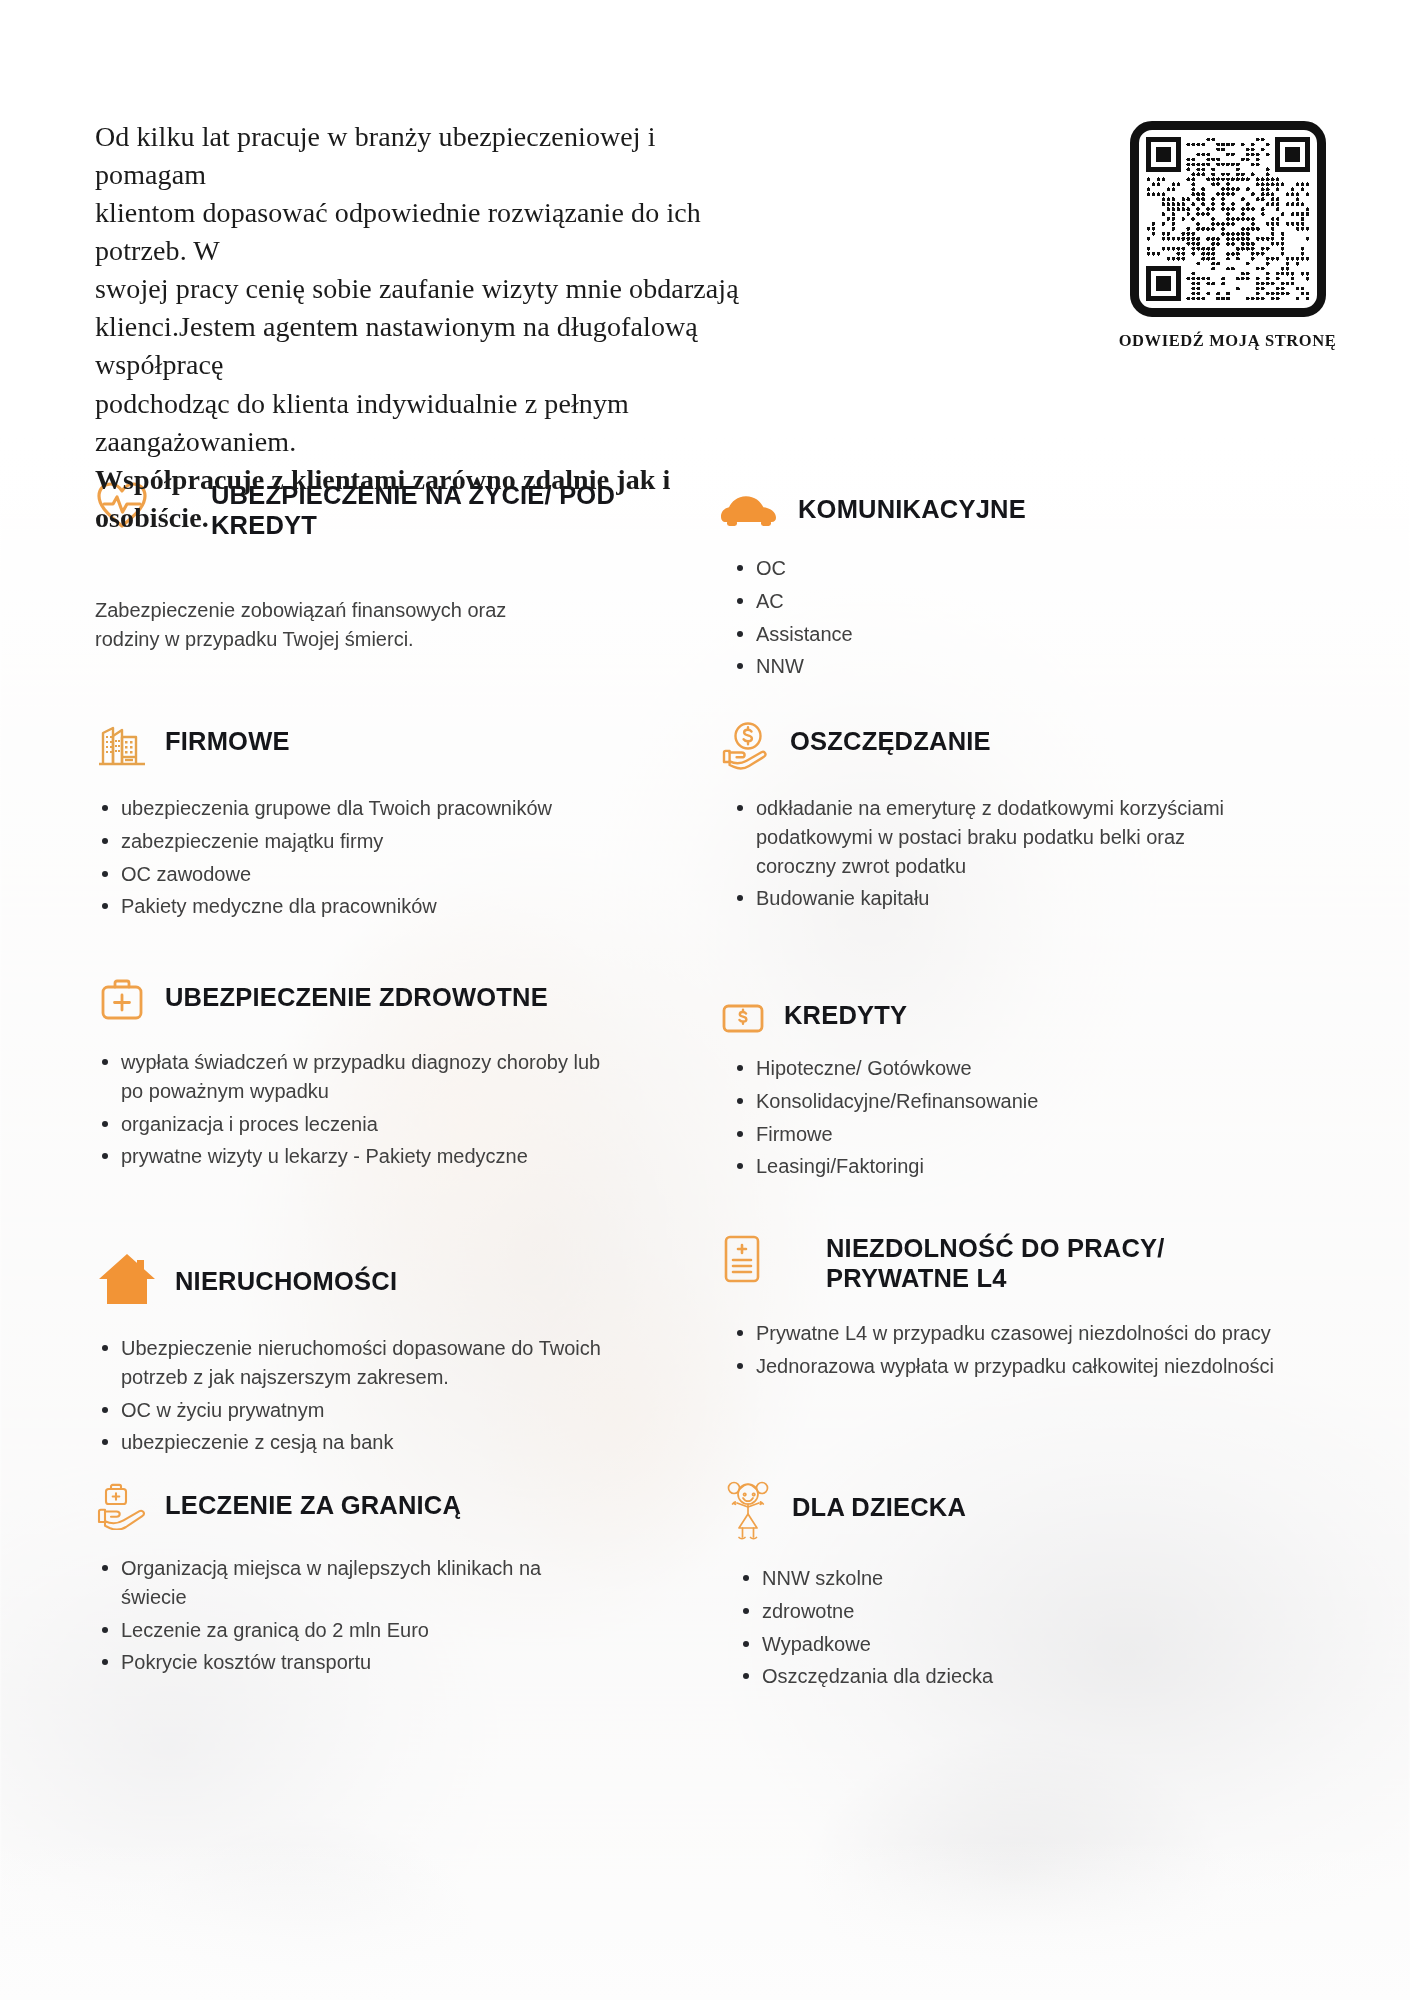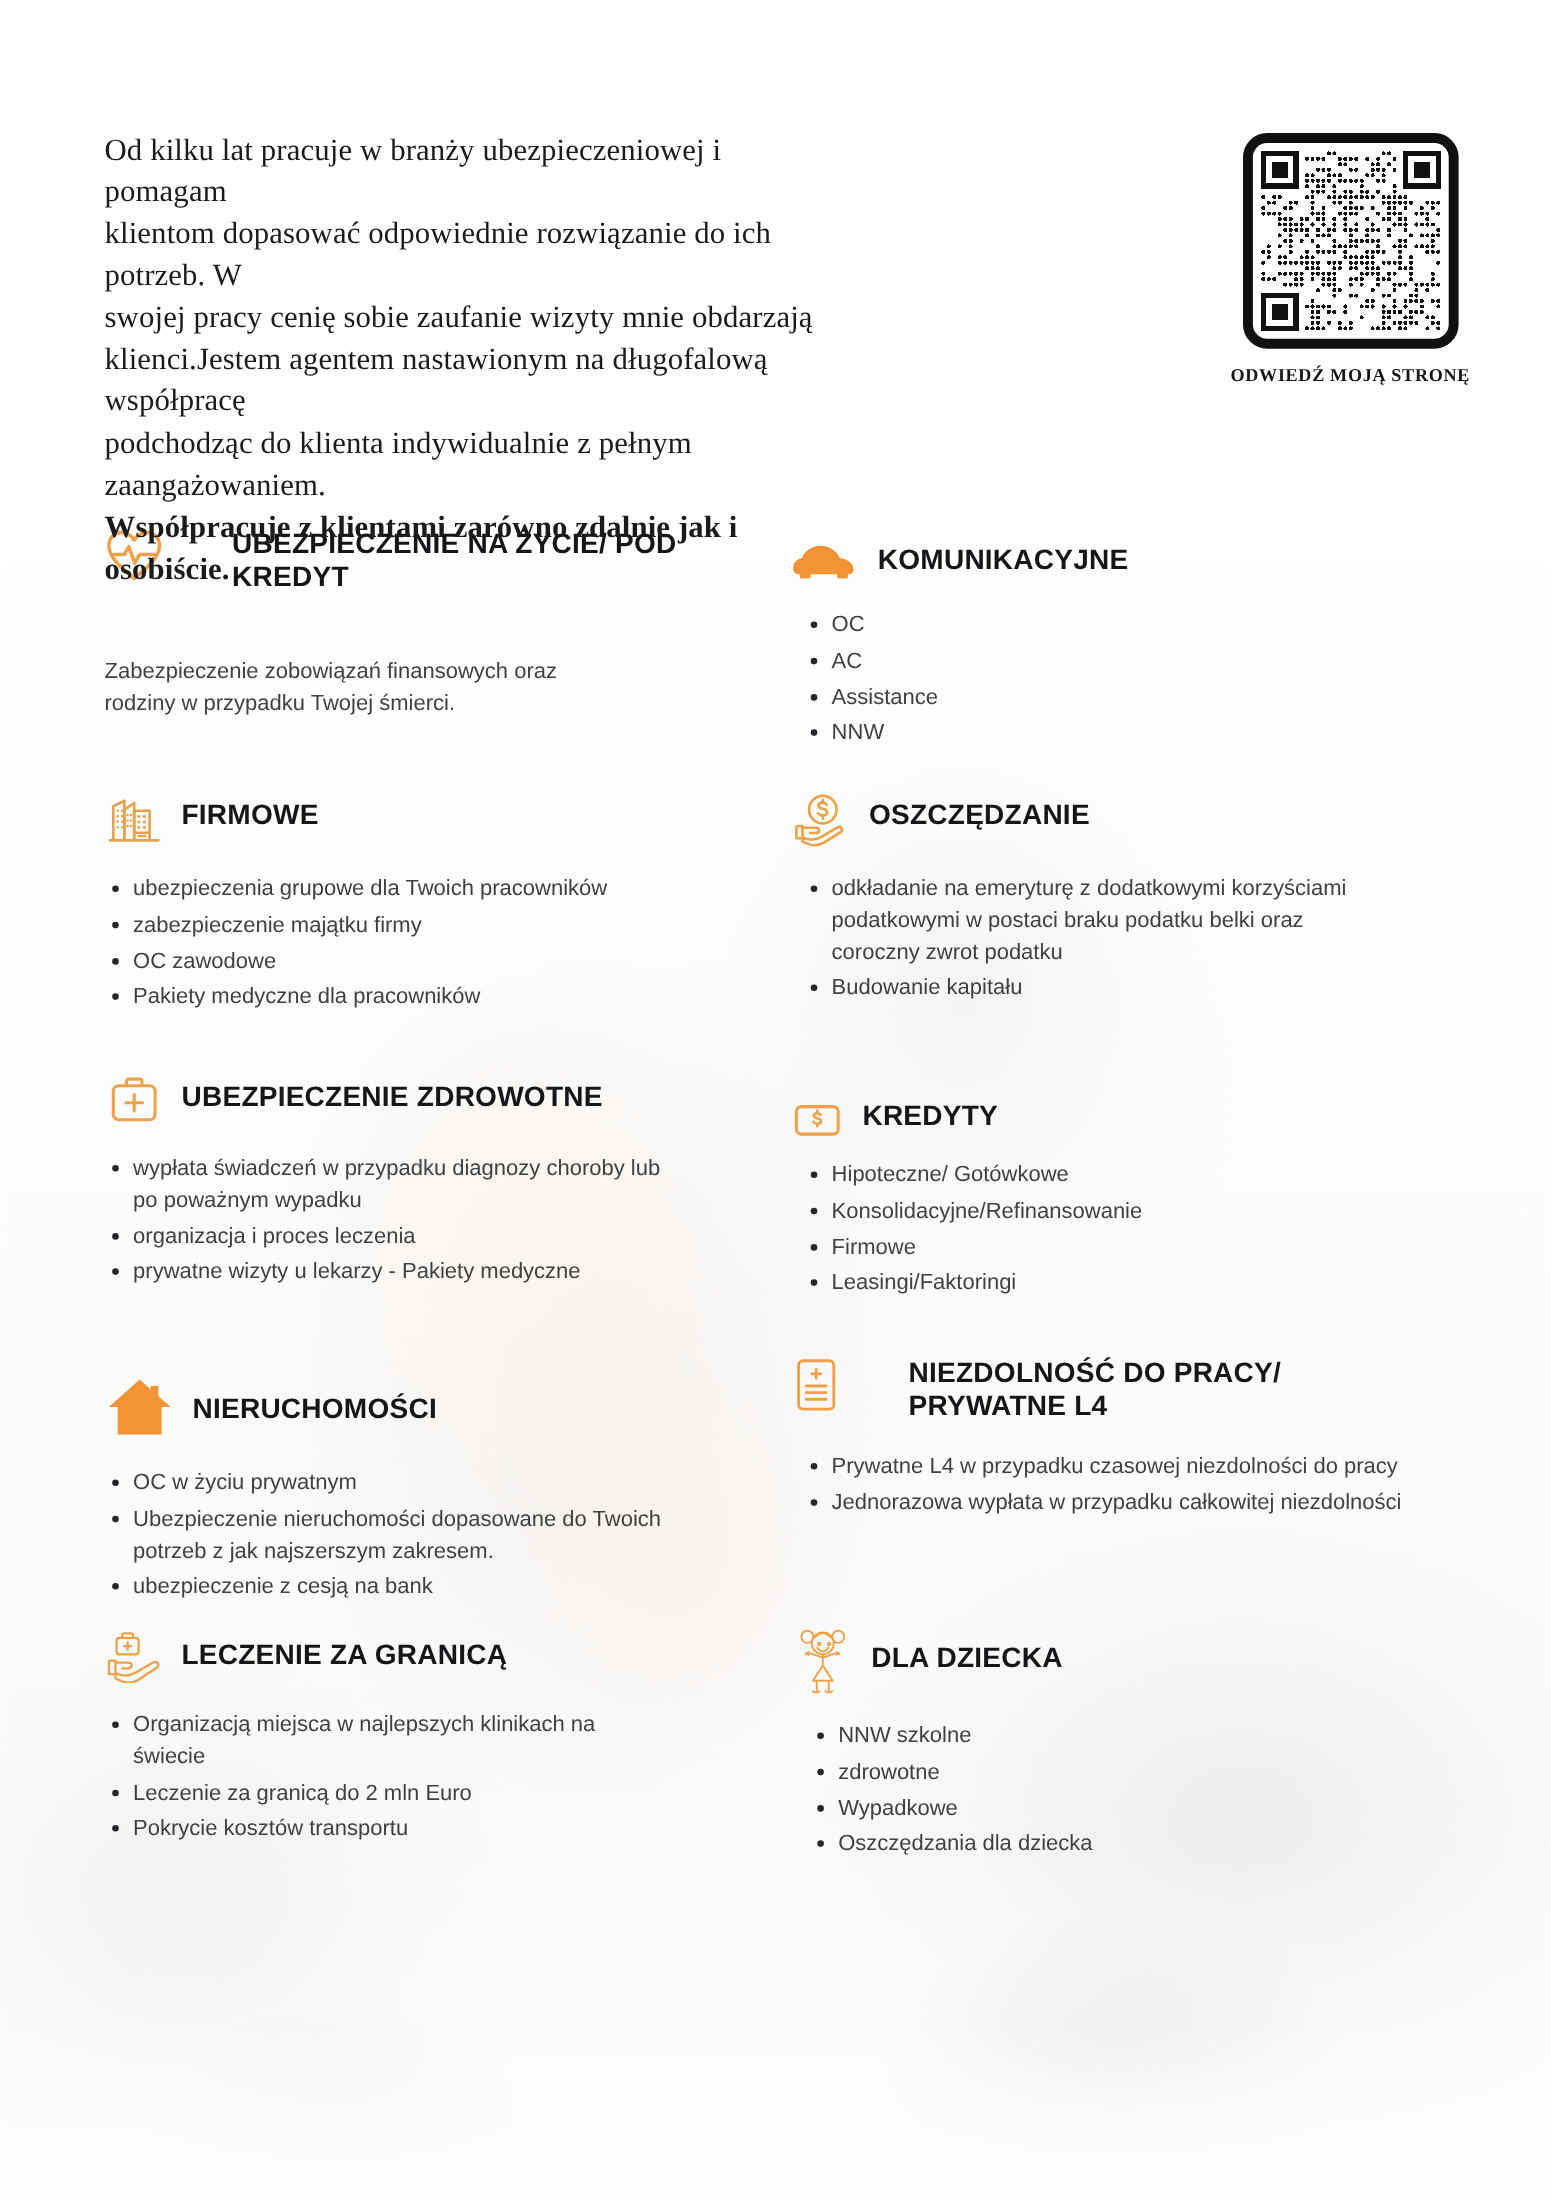--- a/index.html
+++ b/index.html
@@ -318,22 +318,22 @@
           <div class="sec-icon" style="width:64px;height:62px;">
             <svg width="64" height="62" viewBox="0 0 64 62">
               <path d="M32 6 L60 31 H52 V56 H12 V31 H4 Z" fill="#F29436"></path>
               <rect x="42" y="12" width="7" height="13" fill="#F29436"></rect>
             </svg>
           </div>
           <div class="sec-title" style="padding-top:18px;">NIERUCHOMOŚCI</div>
         </div>
         <div class="sec-body" style="margin-top:24px; max-width:510px;">
           <ul>
+            <li>Ubezpieczenie nieruchomości dopasowane do Twoich potrzeb z jak najszerszym zakresem.</li>
             <li>OC w życiu prywatnym</li>
-            <li>Ubezpieczenie nieruchomości dopasowane do Twoich potrzeb z jak najszerszym zakresem.</li>
             <li>ubezpieczenie z cesją na bank</li>
           </ul>
         </div>
       </div>
 
       <div class="section" style="top:1000px; width:575px;">
         <div class="sec-head">
           <div class="sec-icon">
             <svg width="54" height="50" viewBox="0 0 54 50">
               <g fill="none" stroke="#EFA14A" stroke-width="2.1" stroke-linejoin="round" stroke-linecap="round">

